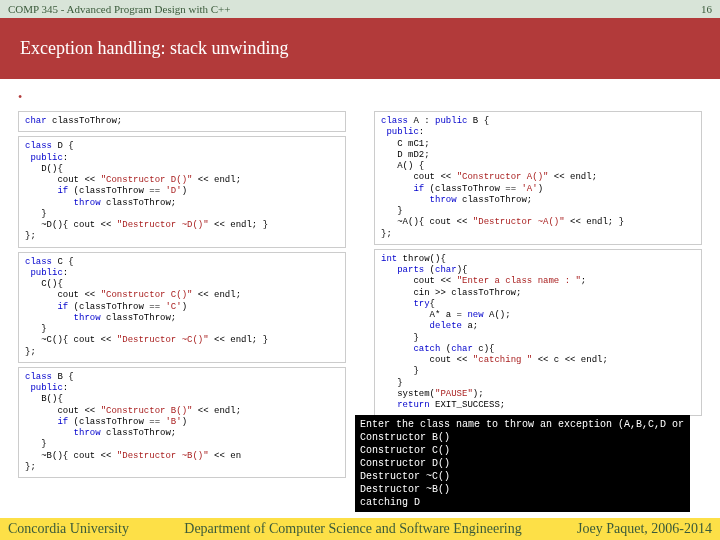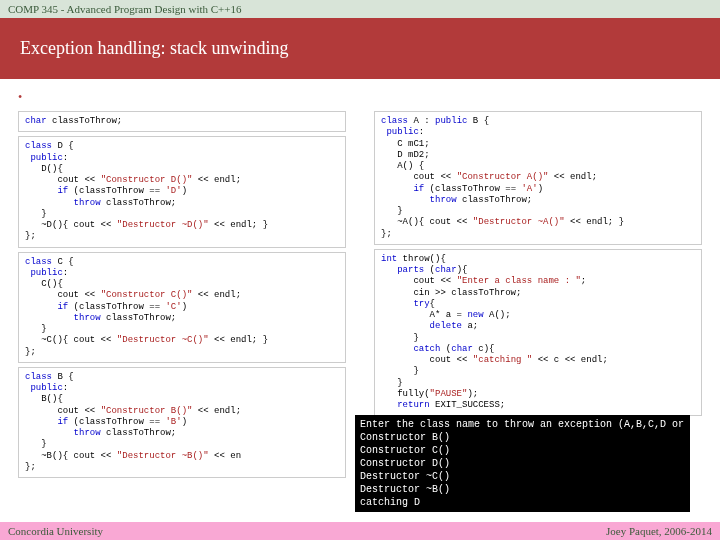--- a/index.html
+++ b/index.html
@@ -1,27 +1,27 @@
 <!DOCTYPE html>
 <html><head>
 <meta charset="utf-8">
 <style>
 * { margin: 0; padding: 0; box-sizing: border-box; }
 body { width: 720px; height: 540px; font-family: Georgia, 'Times New Roman', serif; background: #fff; overflow: hidden; position: relative; }
-.course-bar { background: #d8e4d8; color: #3a5a3a; font-size: 11px; padding: 3px 8px; display: flex; justify-content: flex-start; }
+.course-bar { background: #d8e4d8; color: #3a5a3a; font-size: 11px; padding: 3px 8px; display: flex; justify-content: space-between; }
 .title-bar { background: #b23a3a; color: #fff; padding: 20px 20px; font-size: 18px; font-weight: normal; }
 .body-text { padding: 8px 18px 4px 18px; font-size: 15px; color: #333; display: flex; }
 .bullet { color: #b23a3a; margin-right: 8px; font-size: 12px; line-height: 20px; }
 .code-cols { display: flex; padding: 0 18px; gap: 28px; }
 .code-col { flex: 1; }
 .code-block { border: 1px solid #ccc; padding: 4px 6px; font-family: 'Courier New', monospace; font-size: 9px; line-height: 1.25; color: #000; margin-bottom: 4px; white-space: pre; overflow: hidden; }
 .kw { color: #0000cc; }
 .str { color: #aa2222; }
 .console { position: absolute; right: 30px; bottom: 28px; width: 335px; background: #000; color: #fff; font-family: 'Courier New', monospace; font-size: 10px; line-height: 1.3; padding: 3px 5px; white-space: pre; }
-.footer { position: absolute; bottom: 0; left: 0; right: 0; background: #f9a8d4; color: #3a5a3a; font-size: 11px; padding: 3px 8px; display: flex; justify-content: space-between; }
+.footer { position: absolute; bottom: 0; left: 0; right: 0; background: #fde047; color: #3a5a3a; font-size: 14px; padding: 3px 8px; display: flex; justify-content: space-between; }
 </style>
 </head>
 <body>
 
 <div class="course-bar">
   <span>COMP 345 - Advanced Program Design with C++</span>
   <span>16</span>
 </div>
 <div class="title-bar">Exception handling: stack unwinding</div>
 <div class="body-text">
@@ -81,29 +81,30 @@
 <span>      cout &lt;&lt; </span><span class="str">"Enter a class name : "</span><span>;</span>
 <span>      cin &gt;&gt; classToThrow;</span>
 <span>      </span><span class="kw">try</span><span>{</span>
 <span>         A* a = </span><span class="kw">new</span><span> A();</span>
 <span>         </span><span class="kw">delete</span><span> a;</span>
 <span>      }</span>
 <span>      </span><span class="kw">catch</span><span> (</span><span class="kw">char</span><span> c){</span>
 <span>         cout &lt;&lt; </span><span class="str">"catching "</span><span> &lt;&lt; c &lt;&lt; endl;</span>
 <span>      }</span>
 <span>   }</span>
-<span>   fully(</span><span class="str">"PAUSE"</span><span>);</span>
+<span>   system(</span><span class="str">"PAUSE"</span><span>);</span>
 <span>   </span><span class="kw">return</span><span> EXIT_SUCCESS;</span></div>
   </div>
 </div>
 
 <div class="console">Enter the class name to throw an exception (A,B,C,D or X for none): D
 Constructor B()
 Constructor C()
 Constructor D()
 Destructor ~C()
 Destructor ~B()
 catching D</div>
 
 <div class="footer">
   <span>Concordia University</span>
+  <span>Department of Computer Science and Software Engineering</span>
   <span>Joey Paquet, 2006-2014</span>
 </div>
 
 </body></html>

